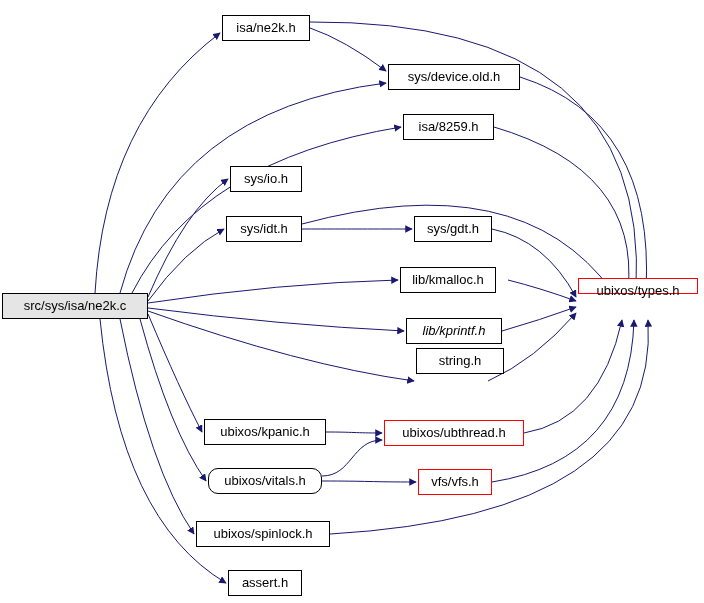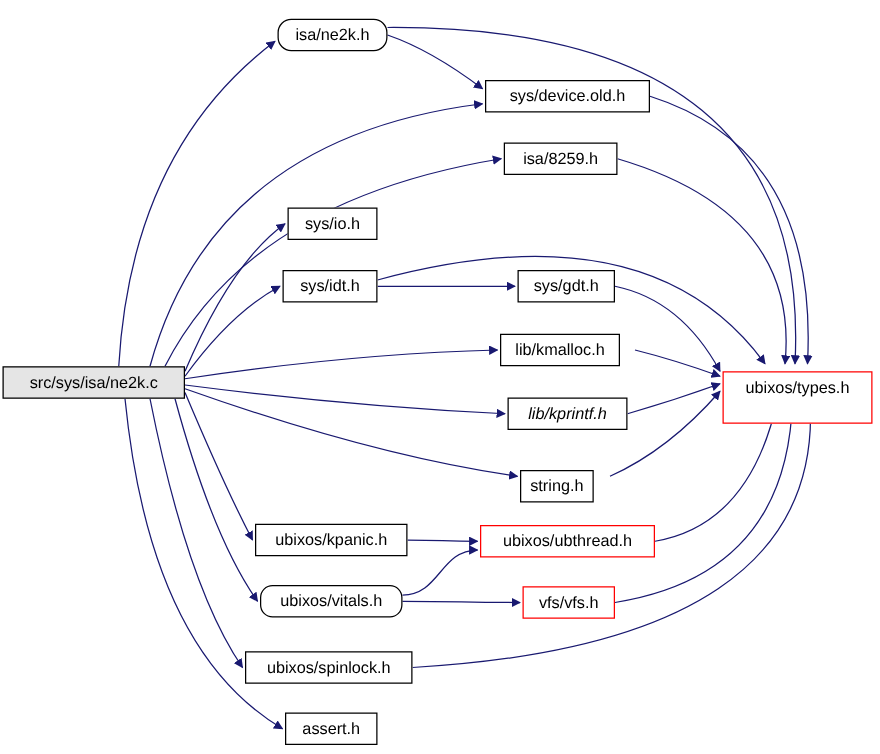--- a/index.html
+++ b/index.html
@@ -60,29 +60,29 @@
         <path d="M326,432 C354,432 354,433 382,433" fill="none" stroke="#191970" stroke-width="1" marker-end="url(#arrow)"></path>
         <path d="M322,476 C352,476 352,440 382,440" fill="none" stroke="#191970" stroke-width="1" marker-end="url(#arrow)"></path>
         <path d="M322,481 C369,481 369,482 416,482" fill="none" stroke="#191970" stroke-width="1" marker-end="url(#arrow)"></path>
         <path d="M524,433 Q600,420 622,320" fill="none" stroke="#191970" stroke-width="1" marker-end="url(#arrow)"></path>
         <path d="M492,482 Q630,460 634,320" fill="none" stroke="#191970" stroke-width="1" marker-end="url(#arrow)"></path>
         <path d="M330,534 Q660,515 648,320" fill="none" stroke="#191970" stroke-width="1" marker-end="url(#arrow)"></path>
       </g>
   </svg>
 
 <div class="node" style="left: 2px; top: 293px; width: 146px; height: 26px; line-height: 24px; border-color: rgb(0, 0, 0); background: #e5e5e5;">src/sys/isa/ne2k.c</div>
-    <div class="node" style="left: 222px; top: 15px; width: 88px; height: 26px; line-height: 24px; border-color: rgb(0, 0, 0); border-radius: 11px;">isa/ne2k.h</div>
+    <div class="node" style="left: 222px; top: 15px; width: 88px; height: 26px; line-height: 24px; border-color: rgb(0, 0, 0);">isa/ne2k.h</div>
     <div class="node" style="left: 388px; top: 64px; width: 132px; height: 26px; line-height: 24px; border-color: rgb(0, 0, 0);">sys/device.old.h</div>
     <div class="node" style="left: 403px; top: 114px; width: 91px; height: 26px; line-height: 24px; border-color: rgb(0, 0, 0);">isa/8259.h</div>
     <div class="node" style="left: 230px; top: 166px; width: 72px; height: 26px; line-height: 24px; border-color: rgb(0, 0, 0);">sys/io.h</div>
     <div class="node" style="left: 226px; top: 216px; width: 76px; height: 26px; line-height: 24px; border-color: rgb(0, 0, 0);">sys/idt.h</div>
     <div class="node" style="left: 414px; top: 216px; width: 78px; height: 26px; line-height: 24px; border-color: rgb(0, 0, 0);">sys/gdt.h</div>
     <div class="node" style="left: 400px; top: 267px; width: 96px; height: 26px; line-height: 24px; border-color: rgb(0, 0, 0);">lib/kmalloc.h</div>
-    <div class="node" style="left: 578px; top: 297px; width: 120px; height: 42px; line-height: 24px; border-color: rgb(255, 0, 0);">ubixos/types.h</div>
+    <div class="node" style="left: 578px; top: 278px; width: 120px; height: 16px; line-height: 24px; border-color: rgb(255, 0, 0);">ubixos/types.h</div>
     <div class="node" style="left: 406px; top: 318px; width: 96px; height: 26px; line-height: 24px; border-color: rgb(0, 0, 0); font-style: italic;">lib/kprintf.h</div>
-    <div class="node" style="left: 416px; top: 376px; width: 59px; height: 26px; line-height: 24px; border-color: rgb(0, 0, 0);">string.h</div>
+    <div class="node" style="left: 416px; top: 348px; width: 88px; height: 26px; line-height: 24px; border-color: rgb(0, 0, 0);">string.h</div>
     <div class="node" style="left: 204px; top: 419px; width: 122px; height: 26px; line-height: 24px; border-color: rgb(0, 0, 0);">ubixos/kpanic.h</div>
     <div class="node" style="left: 384px; top: 420px; width: 140px; height: 26px; line-height: 24px; border-color: rgb(255, 0, 0);">ubixos/ubthread.h</div>
     <div class="node" style="left: 208px; top: 468px; width: 114px; height: 26px; line-height: 24px; border-color: rgb(0, 0, 0); border-radius: 10px;">ubixos/vitals.h</div>
     <div class="node" style="left: 418px; top: 469px; width: 74px; height: 26px; line-height: 24px; border-color: rgb(255, 0, 0);">vfs/vfs.h</div>
     <div class="node" style="left: 196px; top: 521px; width: 134px; height: 26px; line-height: 24px; border-color: rgb(0, 0, 0);">ubixos/spinlock.h</div>
     <div class="node" style="left: 228px; top: 570px; width: 74px; height: 26px; line-height: 24px; border-color: rgb(0, 0, 0);">assert.h</div>
   </div>
 
 </body></html>

